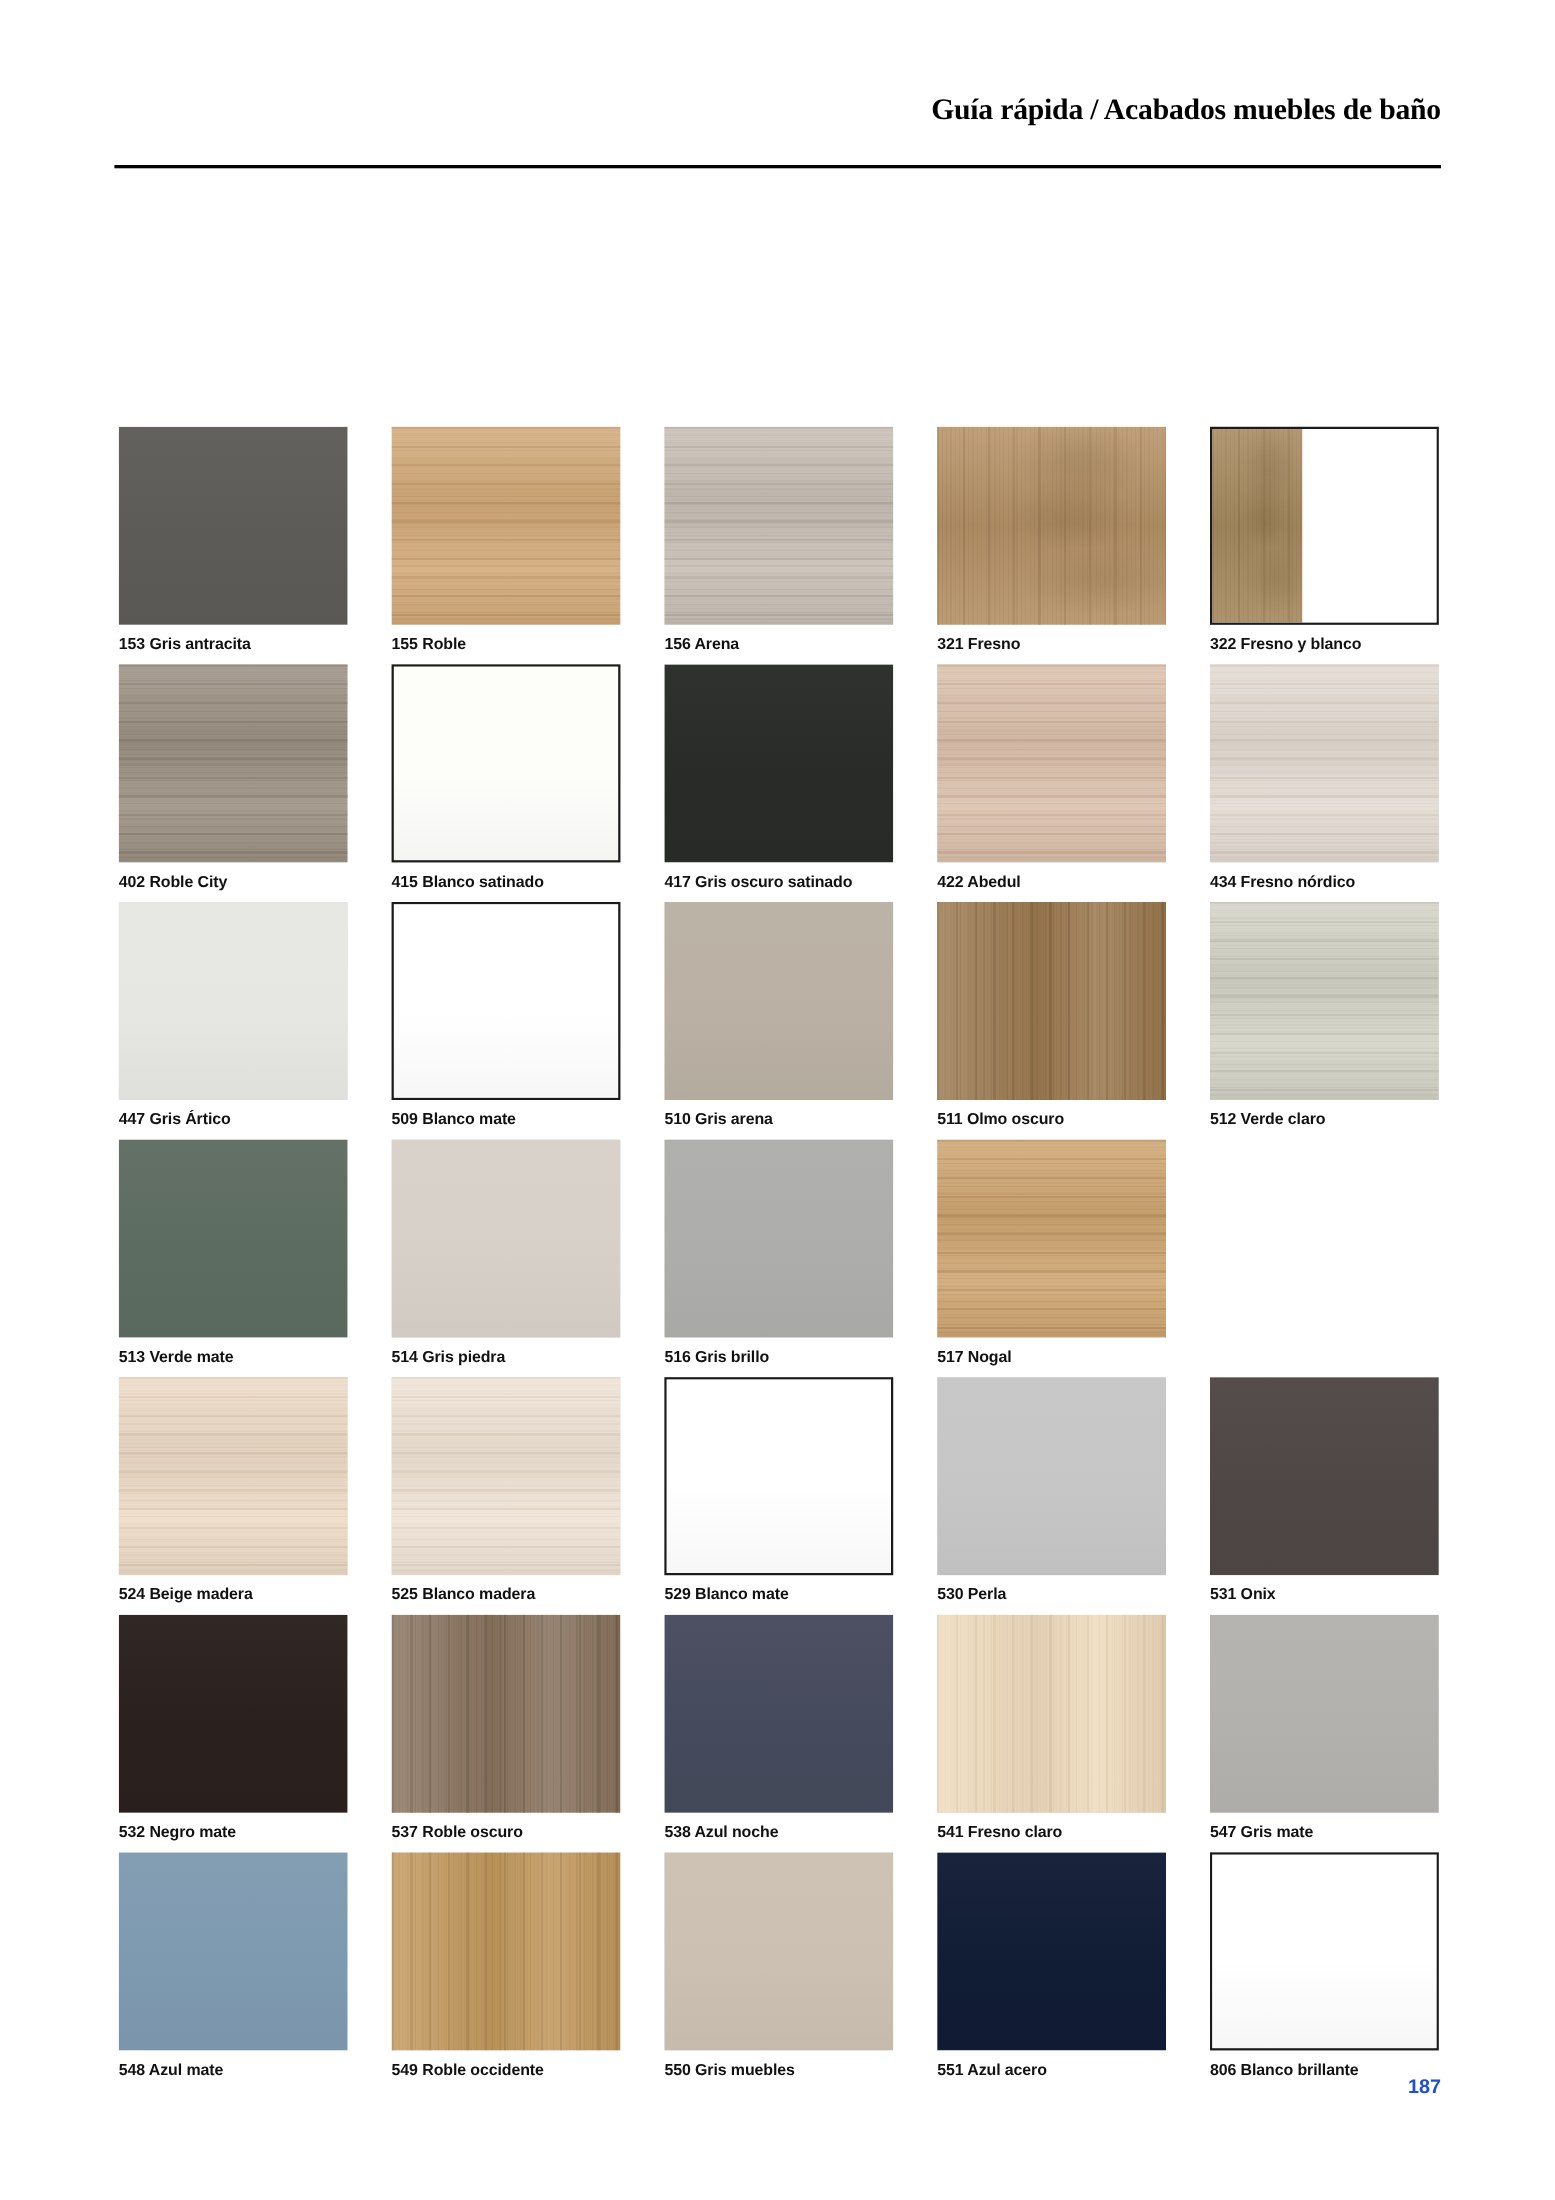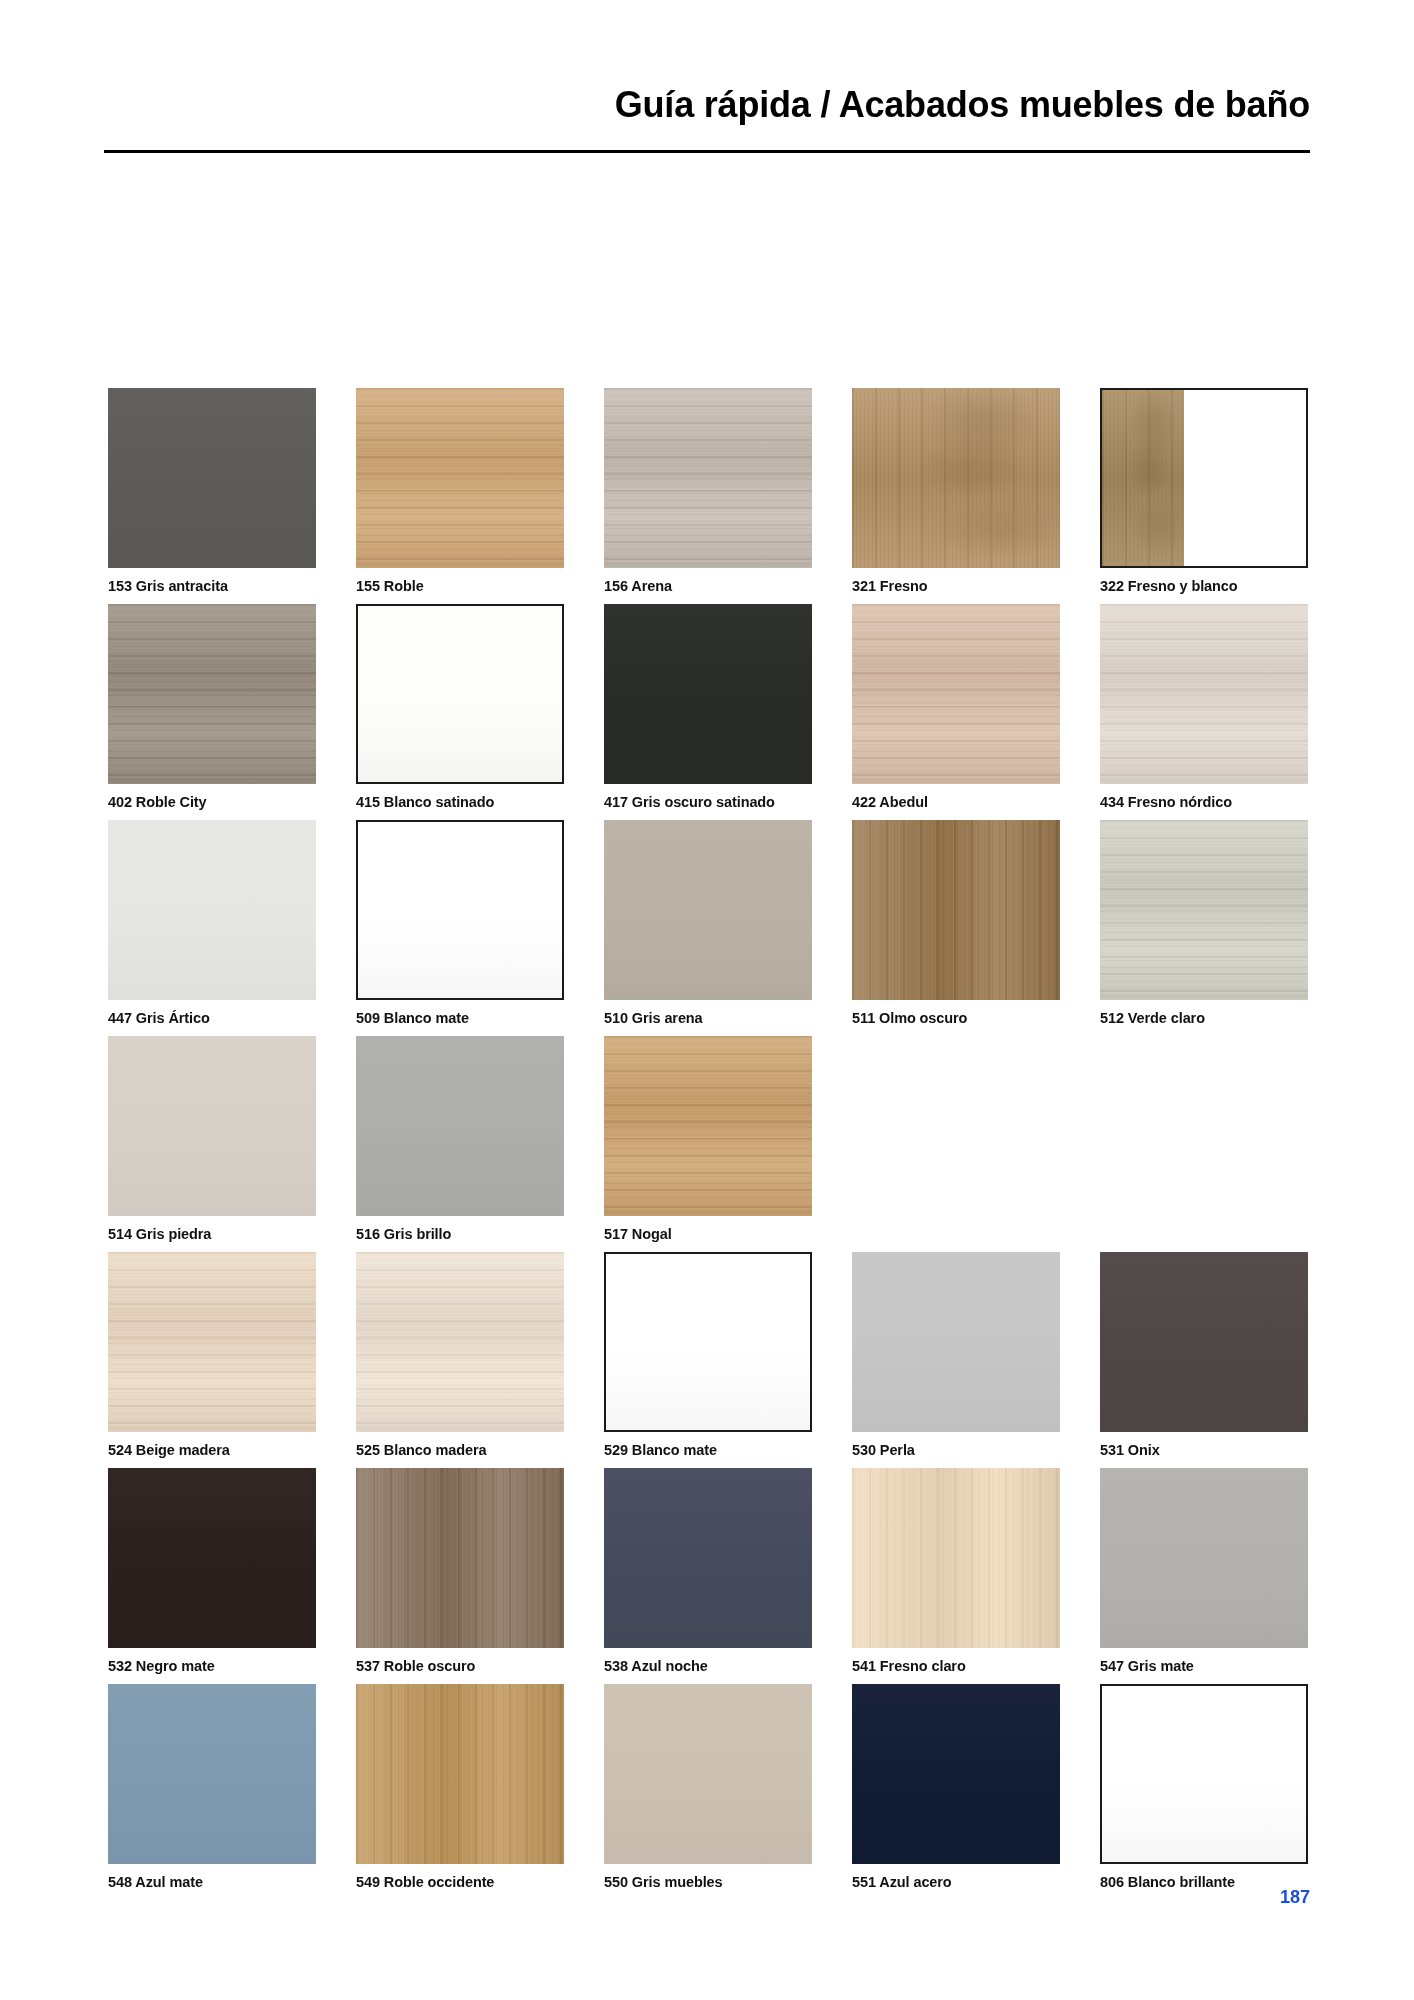--- a/index.html
+++ b/index.html
@@ -29,25 +29,26 @@
     position: absolute;
     left: 104px;
     right: 104px;
     top: 84px;
     height: 90px;
   }
   .header-title {
     position: absolute;
     right: 0;
     top: 0;
-    font-size: 36px;
+    font-size: 27px;
     font-weight: bold;
     letter-spacing: -0.2px;
     white-space: nowrap;
     color: #000000;
+    font-family: Liberation Serif, serif;
   }
   .header-rule {
     position: absolute;
     left: 0;
     right: 0;
     top: 66px;
     height: 3px;
     background: #000000;
   }
 
@@ -233,20 +234,26 @@
         <div class="cell">
           <div class="swatch">
             <div class="fill" style="background: linear-gradient(rgba(255, 255, 255, 0.14), rgba(0, 0, 0, 0.05) 40%, rgba(255, 255, 255, 0.1) 72%, rgba(0, 0, 0, 0.06)), repeating-linear-gradient(rgba(187, 186, 171, 0.55) 0px, rgba(187, 186, 171, 0.55) 2px, transparent 2px, transparent 17px), repeating-linear-gradient(rgba(187, 186, 171, 0.28) 0px, rgba(187, 186, 171, 0.28) 1px, transparent 1px, transparent 7px), repeating-linear-gradient(rgba(187, 186, 171, 0.14) 0px, rgba(187, 186, 171, 0.14) 1px, transparent 1px, transparent 3px), repeating-linear-gradient(rgba(187, 186, 171, 0.1) 0px, rgba(187, 186, 171, 0.1) 5px, transparent 5px, transparent 29px), linear-gradient(rgb(213, 212, 200), rgb(213, 212, 200));"></div>
           </div>
           <div class="label"><span class="code">512</span><span class="name"> Verde claro</span></div>
         </div>
       </div>
       <div class="grid-row">
         <div class="cell">
           <div class="swatch">
+            <div class="fill" style="background: linear-gradient(rgb(99, 113, 102), rgb(93, 108, 96) 55%, rgb(90, 105, 93));"></div>
+          </div>
+          <div class="label"><span class="code">513</span><span class="name"> Verde mate</span></div>
+        </div>
+        <div class="cell">
+          <div class="swatch">
             <div class="fill" style="background: linear-gradient(rgb(216, 210, 202), rgb(215, 208, 200) 55%, rgb(209, 202, 194));"></div>
           </div>
           <div class="label"><span class="code">514</span><span class="name"> Gris piedra</span></div>
         </div>
         <div class="cell">
           <div class="swatch">
             <div class="fill" style="background: linear-gradient(rgb(176, 176, 174), rgb(173, 173, 171) 55%, rgb(168, 168, 166));"></div>
           </div>
           <div class="label"><span class="code">516</span><span class="name"> Gris brillo</span></div>
         </div>

